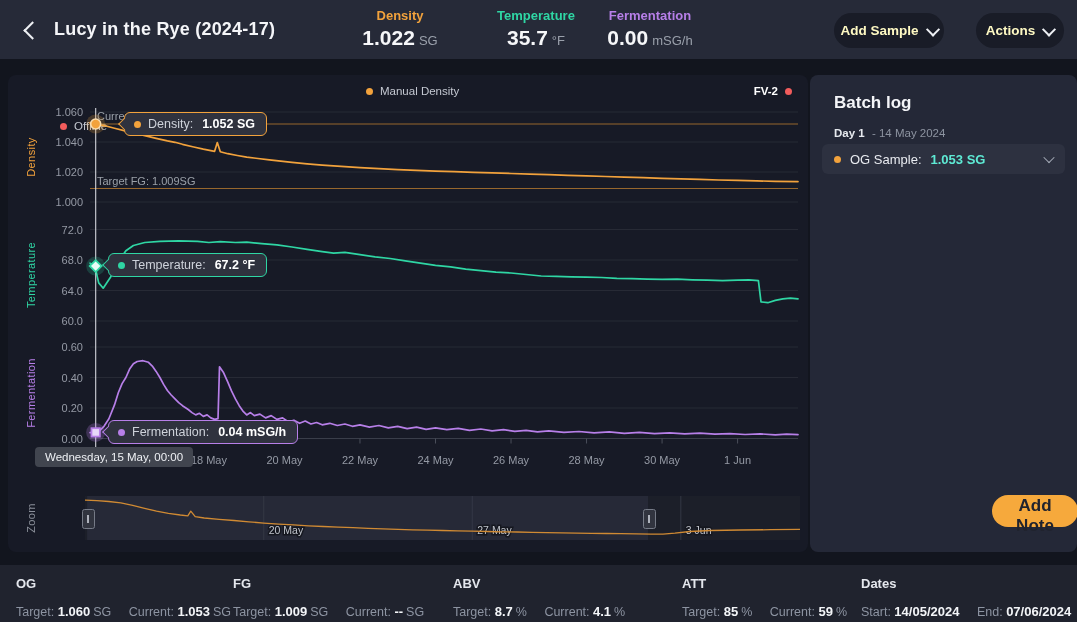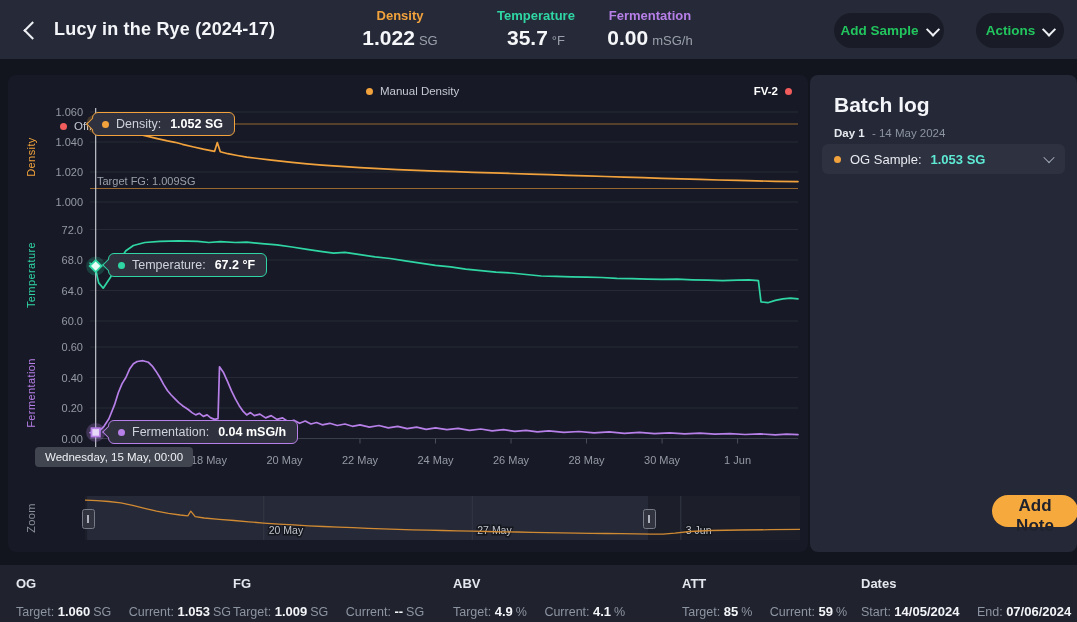--- a/index.html
+++ b/index.html
@@ -9,42 +9,42 @@
   .header{position:absolute;left:0;top:0;width:1077px;height:59px;background:#262a38;padding-left:17px;}
   .back{position:absolute;left:26px;top:24px;width:11px;height:11px;border-left:2.6px solid #eef0f4;
         border-bottom:2.6px solid #eef0f4;transform:rotate(45deg);cursor:pointer;}
   .title{position:absolute;left:54px;top:19px;font-size:18px;font-weight:bold;color:#f4f5f8;letter-spacing:.2px;}
   .metric{position:absolute;top:8px;text-align:center;transform:translateX(-50%);}
   .metric .ml{font-size:13px;font-weight:600;}
   .metric .mrow{margin-top:3px;white-space:nowrap;}
   .metric .mv{font-size:21px;font-weight:bold;color:#f6f7f9;}
   .metric .mu{font-size:13px;color:#9aa0ab;margin-left:4px;}
   .hbtn{position:absolute;top:13px;height:35px;background:#191c27;border-radius:18px;display:flex;
-        align-items:center;justify-content:center;gap:9px;color:#22c55e;font-size:13.5px;font-weight:bold;cursor:pointer;}
+        align-items:center;justify-content:center;gap:9px;color:#fef9c3;font-size:13.5px;font-weight:bold;cursor:pointer;}
   .chev-down{width:8px;height:8px;border-right:2.2px solid #eef0f4;border-bottom:2.2px solid #eef0f4;
              transform:rotate(45deg) translate(-1px,-1px);}
   
   .chart-panel{position:absolute;left:8px;top:75px;width:800px;height:477px;background:#171a26;border-radius:8px;}
   .legend-item{position:absolute;top:10px;display:flex;align-items:center;gap:7px;font-size:11.5px;color:#c4c8d1;}
   .dot{width:7px;height:7px;border-radius:50%;flex:0 0 auto;}
   .ylab{position:absolute;left:23px;transform:translate(-50%,-50%) rotate(-90deg);font-size:11px;letter-spacing:.4px;white-space:nowrap;}
   #chart-svg{position:absolute;left:0;top:0;}
   .tt{position:absolute;display:flex;align-items:center;gap:7px;background:#2f323e;border:1.5px solid var(--bc);
       border-radius:6px;padding:4px 11px 4px 9px;font-size:12.5px;color:#ced2da;white-space:nowrap;z-index:5;}
   .tt::before{content:"";position:absolute;left:-5.5px;top:50%;width:8px;height:8px;background:#2f323e;
       border-left:1.5px solid var(--bc);border-bottom:1.5px solid var(--bc);transform:translateY(-50%) rotate(45deg);}
   .tt b{color:#ffffff;margin-left:2px;}
   .date-tt{position:absolute;background:#41454f;border-radius:4px;padding:4px 10px;font-size:11.5px;
       color:#eef0f4;white-space:nowrap;z-index:6;}
   .handle{position:absolute;width:11px;height:18px;top:434px;background:#31343f;border:1px solid #767b87;
       border-radius:2.5px;z-index:4;cursor:ew-resize;display:flex;align-items:center;justify-content:center;}
   .handle::after{content:"";width:1.5px;height:8px;background:#aeb2bc;}
   
   .batch-panel{position:absolute;left:810px;top:75px;width:267px;height:477px;background:#242837;border-radius:8px;}
-  .bl-title{position:absolute;left:24px;top:18px;font-size:21px;font-weight:bold;color:#f4f5f8;}
+  .bl-title{position:absolute;left:24px;top:18px;font-size:17px;font-weight:bold;color:#f4f5f8;}
   .bl-day{position:absolute;left:24px;top:52px;font-size:11.5px;white-space:nowrap;}
   .bl-day .d1{color:#e6e9ee;font-weight:bold;}
   .bl-day .dd{color:#8d94a1;margin-left:4px;}
   .bl-entry{position:absolute;left:12px;top:69px;width:243px;height:30px;background:#2d3140;border-radius:6px;
       display:flex;align-items:center;padding:0 12px;box-sizing:border-box;gap:9px;font-size:13px;color:#e9ebf0;cursor:pointer;}
   .bl-entry b{color:#5eead4;}
   .bl-entry .chev{margin-left:auto;width:7px;height:7px;border-right:1.8px solid #a6acb8;
       border-bottom:1.8px solid #a6acb8;transform:rotate(45deg) translate(-1px,-1px);}
   .add-note{position:absolute;left:182px;top:420px;width:86px;height:32px;background:#f6a93c;border-radius:16px;
       border:none;font-family:inherit;font-size:17px;font-weight:bold;color:#20232e;cursor:pointer;}
@@ -169,21 +169,21 @@
         <rect x="79.08541666666666" y="421" width="560.9770833333333" height="44" fill="#262937"></rect>
         <line x1="255.75" y1="421" x2="255.75" y2="465" stroke="#343845" stroke-width="1" opacity="1"></line>
         <text x="260.75" y="459" font-family="&quot;Liberation Sans&quot;,sans-serif" font-size="10.5" fill="#c0c4cc" stroke="#15171f" stroke-width="3" paint-order="stroke">20 May</text>
         <line x1="464.29166666666663" y1="421" x2="464.29166666666663" y2="465" stroke="#343845" stroke-width="1" opacity="1"></line>
         <text x="469.29166666666663" y="459" font-family="&quot;Liberation Sans&quot;,sans-serif" font-size="10.5" fill="#c0c4cc" stroke="#15171f" stroke-width="3" paint-order="stroke">27 May</text>
         <line x1="672.8333333333334" y1="421" x2="672.8333333333334" y2="465" stroke="#343845" stroke-width="1" opacity="1"></line>
         <text x="677.8333333333334" y="459" font-family="&quot;Liberation Sans&quot;,sans-serif" font-size="10.5" fill="#c0c4cc" stroke="#15171f" stroke-width="3" paint-order="stroke">3 Jun</text>
         <polyline points="77.0,425.2 88.9,425.7 100.8,426.5 112.8,427.8 124.7,430.3 136.6,433.3 148.5,436.2 160.4,438.3 172.3,440.0 179.8,440.9 182.8,436.2 187.2,441.7 196.2,443.0 211.1,444.3 226.0,445.5 240.9,446.8 255.8,448.1 270.6,449.1 285.5,449.9 300.4,450.8 315.3,451.5 330.2,452.1 345.1,452.7 360.0,453.3 374.9,453.8 389.8,454.3 404.7,454.8 419.6,455.2 434.5,455.5 449.4,455.9 464.3,456.2 479.2,456.5 494.1,456.8 509.0,457.0 523.9,457.3 538.8,457.6 553.7,457.8 568.6,458.1 583.5,458.3 598.4,458.5 613.3,458.7 628.1,458.9 643.0,459.1 655.0,459.2 666.9,458.2 681.8,456.5 702.6,455.5 732.4,455.0 762.2,454.7 792.0,454.4" fill="none" stroke="#d08a33" stroke-width="1.3" stroke-linejoin="round"></polyline>
       </svg>
 
-    <div class="tt" style="--bc:#f2a23c;left:84px;top:37px;justify-content:flex-end;">
+    <div class="tt" style="--bc:#f2a23c;left:116px;top:37px;justify-content:flex-end;">
       <span class="dot" style="background:#f2a23c;"></span>
       <span>Density:</span>
       <b>1.052 SG</b>
     </div>
     <div class="tt" style="--bc:#2fd6a4;left:100px;top:178px;">
       <span class="dot" style="background:#2fd6a4;"></span>
       <span>Temperature:</span>
       <b>67.2 °F</b>
     </div>
     <div class="tt" style="--bc:#b77fe8;left:100px;top:345px;">
@@ -228,21 +228,21 @@
         <span>Target:</span>
         <b>1.009</b><span class="u">SG</span><span class="sep"></span>
         <span>Current:</span>
         <b>--</b><span class="u">SG</span>
       </div>
     </div>
     <div class="fcol" style="left:453px;">
       <div class="fname">ABV</div>
       <div class="fline">
         <span>Target:</span>
-        <b>4.9</b><span class="u">%</span><span class="sep"></span>
+        <b>8.7</b><span class="u">%</span><span class="sep"></span>
         <span>Current:</span>
         <b>4.1</b><span class="u">%</span>
       </div>
     </div>
     <div class="fcol" style="left:682px;">
       <div class="fname">ATT</div>
       <div class="fline">
         <span>Target:</span>
         <b>85</b><span class="u">%</span><span class="sep"></span>
         <span>Current:</span>

